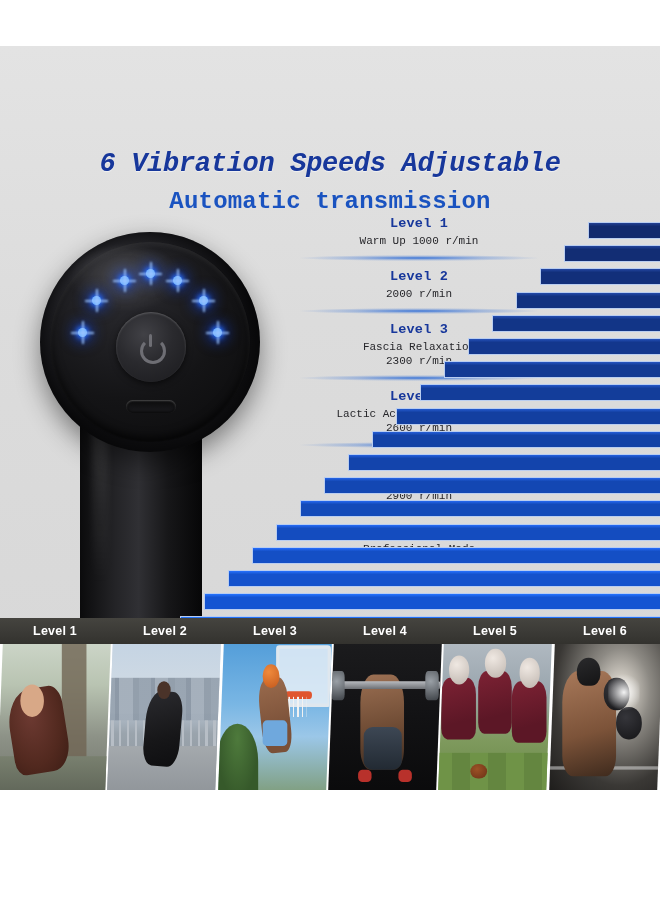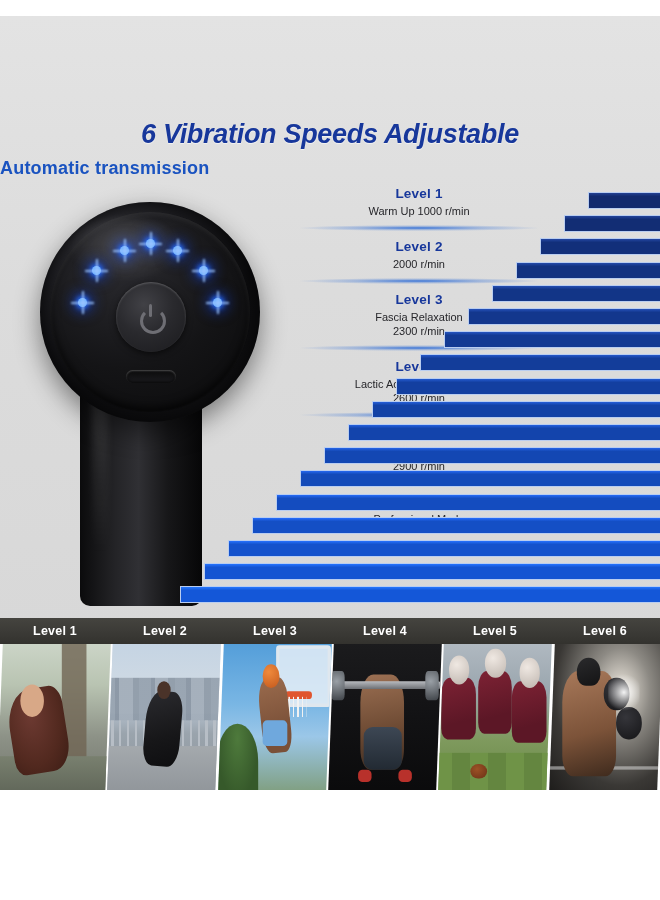--- a/index.html
+++ b/index.html
@@ -5,35 +5,36 @@
   html,body{margin:0;padding:0;}
   body{
     width:660px;height:900px;background:#ffffff;
     font-family:"Liberation Sans", sans-serif;
     overflow:hidden;position:relative;
   }
   .page{position:absolute;inset:0;background:#ffffff;}
 
   
   .panel{
-    position:absolute;left:0;top:16px;width:660px;height:612px;
+    position:absolute;left:0;top:46px;width:660px;height:612px;
     background:linear-gradient(180deg,#e3e3e3 0%,#dcdcdc 45%,#d8d8d8 100%);
     overflow:hidden;
+    font-family:Liberation Mono, monospace;
   }
 
   
   .title{
     position:absolute;left:0;top:103px;width:660px;text-align:center;
     font-size:27px;font-weight:bold;font-style:italic;
     color:#17379b;letter-spacing:-0.3px;
     text-shadow:0 1px 1px rgba(255,255,255,.6);
   }
   .subtitle{
-    position:absolute;left:0;top:142px;width:660px;
-    font-size:18px;font-weight:bold;color:#1a53c0;letter-spacing:0.2px;
+    position:absolute;left:0;top:142px;width:660px;text-align:center;
+    font-size:24px;font-weight:bold;color:#1a53c0;letter-spacing:0.2px;
   }
 
   
   .product{
     position:absolute;left:18px;top:168px;width:268px;height:420px;
   }
   .gun-body{
     position:absolute;left:62px;top:160px;width:122px;height:262px;
     background:linear-gradient(90deg,#0b0b0c 0%,#232326 28%,#303034 48%,#171719 72%,#060607 100%);
     border-radius:14px 14px 10px 10px;

